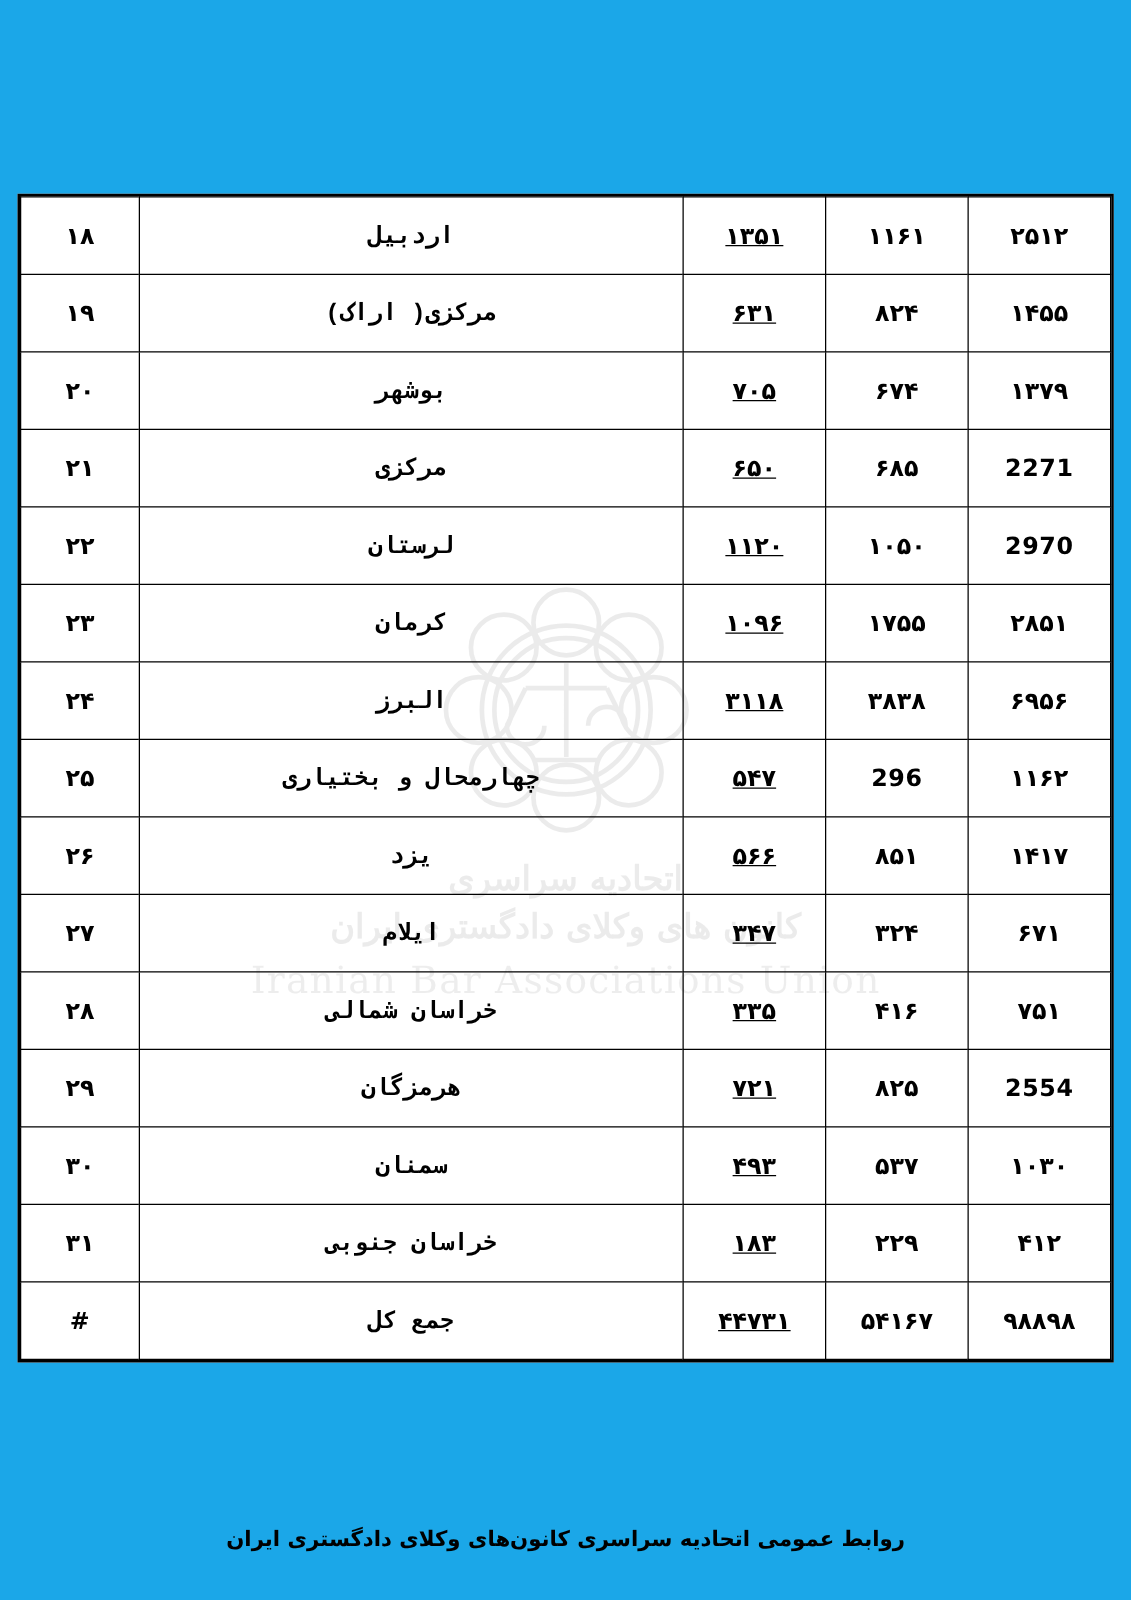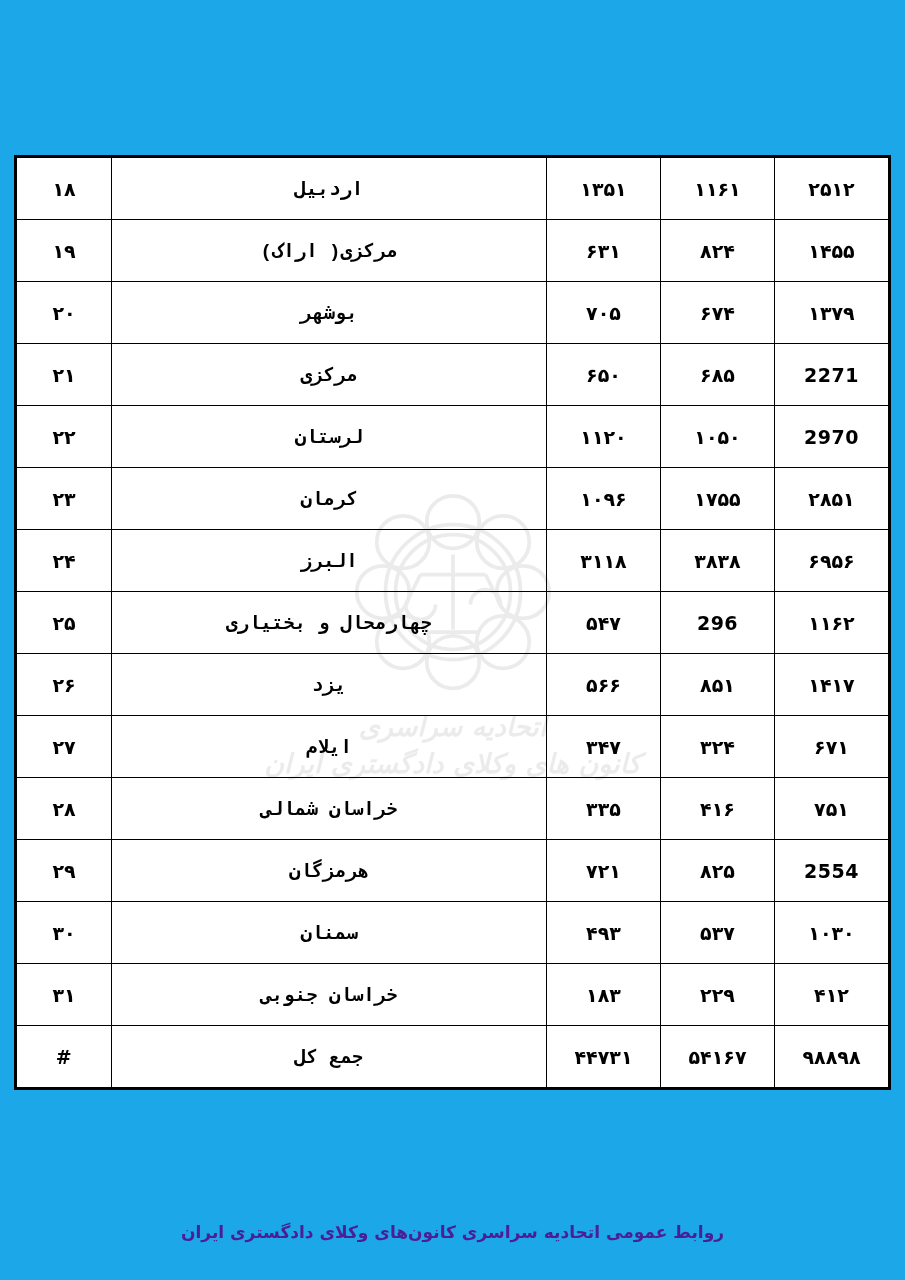--- a/index.html
+++ b/index.html
@@ -51,21 +51,21 @@
     font-size: 19px;
     font-weight: bold;
     color: #000000;
     padding: 0 4px;
     letter-spacing: 0.5px;
   }
 
   td.c-num   { width: 86px; }
   td.c-v3    { width: 105px; }
   td.c-v2    { width: 105px; }
-  td.c-v1    { width: 105px; }
+  td.c-v1    { width: 105px; text-decoration: underline; }
   td.c-name  { width: auto; font-size: 20px; font-family: Liberation Mono, monospace; }
 
   
   td.c-name { text-align: center; }
 
   tr.total td {
     font-size: 19px;
   }
 
   
@@ -75,21 +75,20 @@
     top: 0;
     width: 100%;
     height: 100%;
     z-index: 1;
     pointer-events: none;
     display: flex;
     flex-direction: column;
     align-items: center;
     justify-content: center;
     opacity: 0.17;
-    font-style: italic;
   }
   .wm-emblem {
     width: 250px;
     height: 250px;
     margin-bottom: -10px;
   }
   .wm-line1 {
     font-size: 27px;
     color: #8d8d8d;
     font-family: "DejaVu Serif", serif;
@@ -112,21 +111,21 @@
     direction: ltr;
   }
 
   
   .footer {
     position: absolute;
     left: 0;
     right: 0;
     bottom: 38px;
     text-align: center;
-    color: #4c1d95;
+    color: #000000;
     font-size: 17px;
     font-weight: bold;
   }
 </style>
 </head>
 <body>
 
 <div id="page">
 
   <div class="table-wrap">
@@ -144,20 +143,21 @@
             <circle cx="60" cy="60" r="21"></circle>
             <circle cx="140" cy="60" r="21"></circle>
             <circle cx="60" cy="140" r="21"></circle>
             <circle cx="140" cy="140" r="21"></circle>
           </g>
           <path d="M100 70 L100 130 M74 86 L126 86 M74 86 L62 110 M62 110 A12 12 0 0 0 86 110 M126 86 L138 110 M138 110 A12 12 0 0 0 114 110 M80 132 L120 132"></path>
         </g>
       </svg>
       <div class="wm-line1">اتحادیه سراسری</div>
       <div class="wm-line2">کانون های وکلای دادگستری ایران</div>
+      <div class="wm-line3">Iranian Bar Associations Union</div>
     </div>
 
     <table class="data">
       <tbody id="table-body">
           <tr>
             <td class="c-v3">۲۵۱۲</td>
             <td class="c-v2">۱۱۶۱</td>
             <td class="c-v1">۱۳۵۱</td>
             <td class="c-name">اردبیل</td>
             <td class="c-num">۱۸</td>

